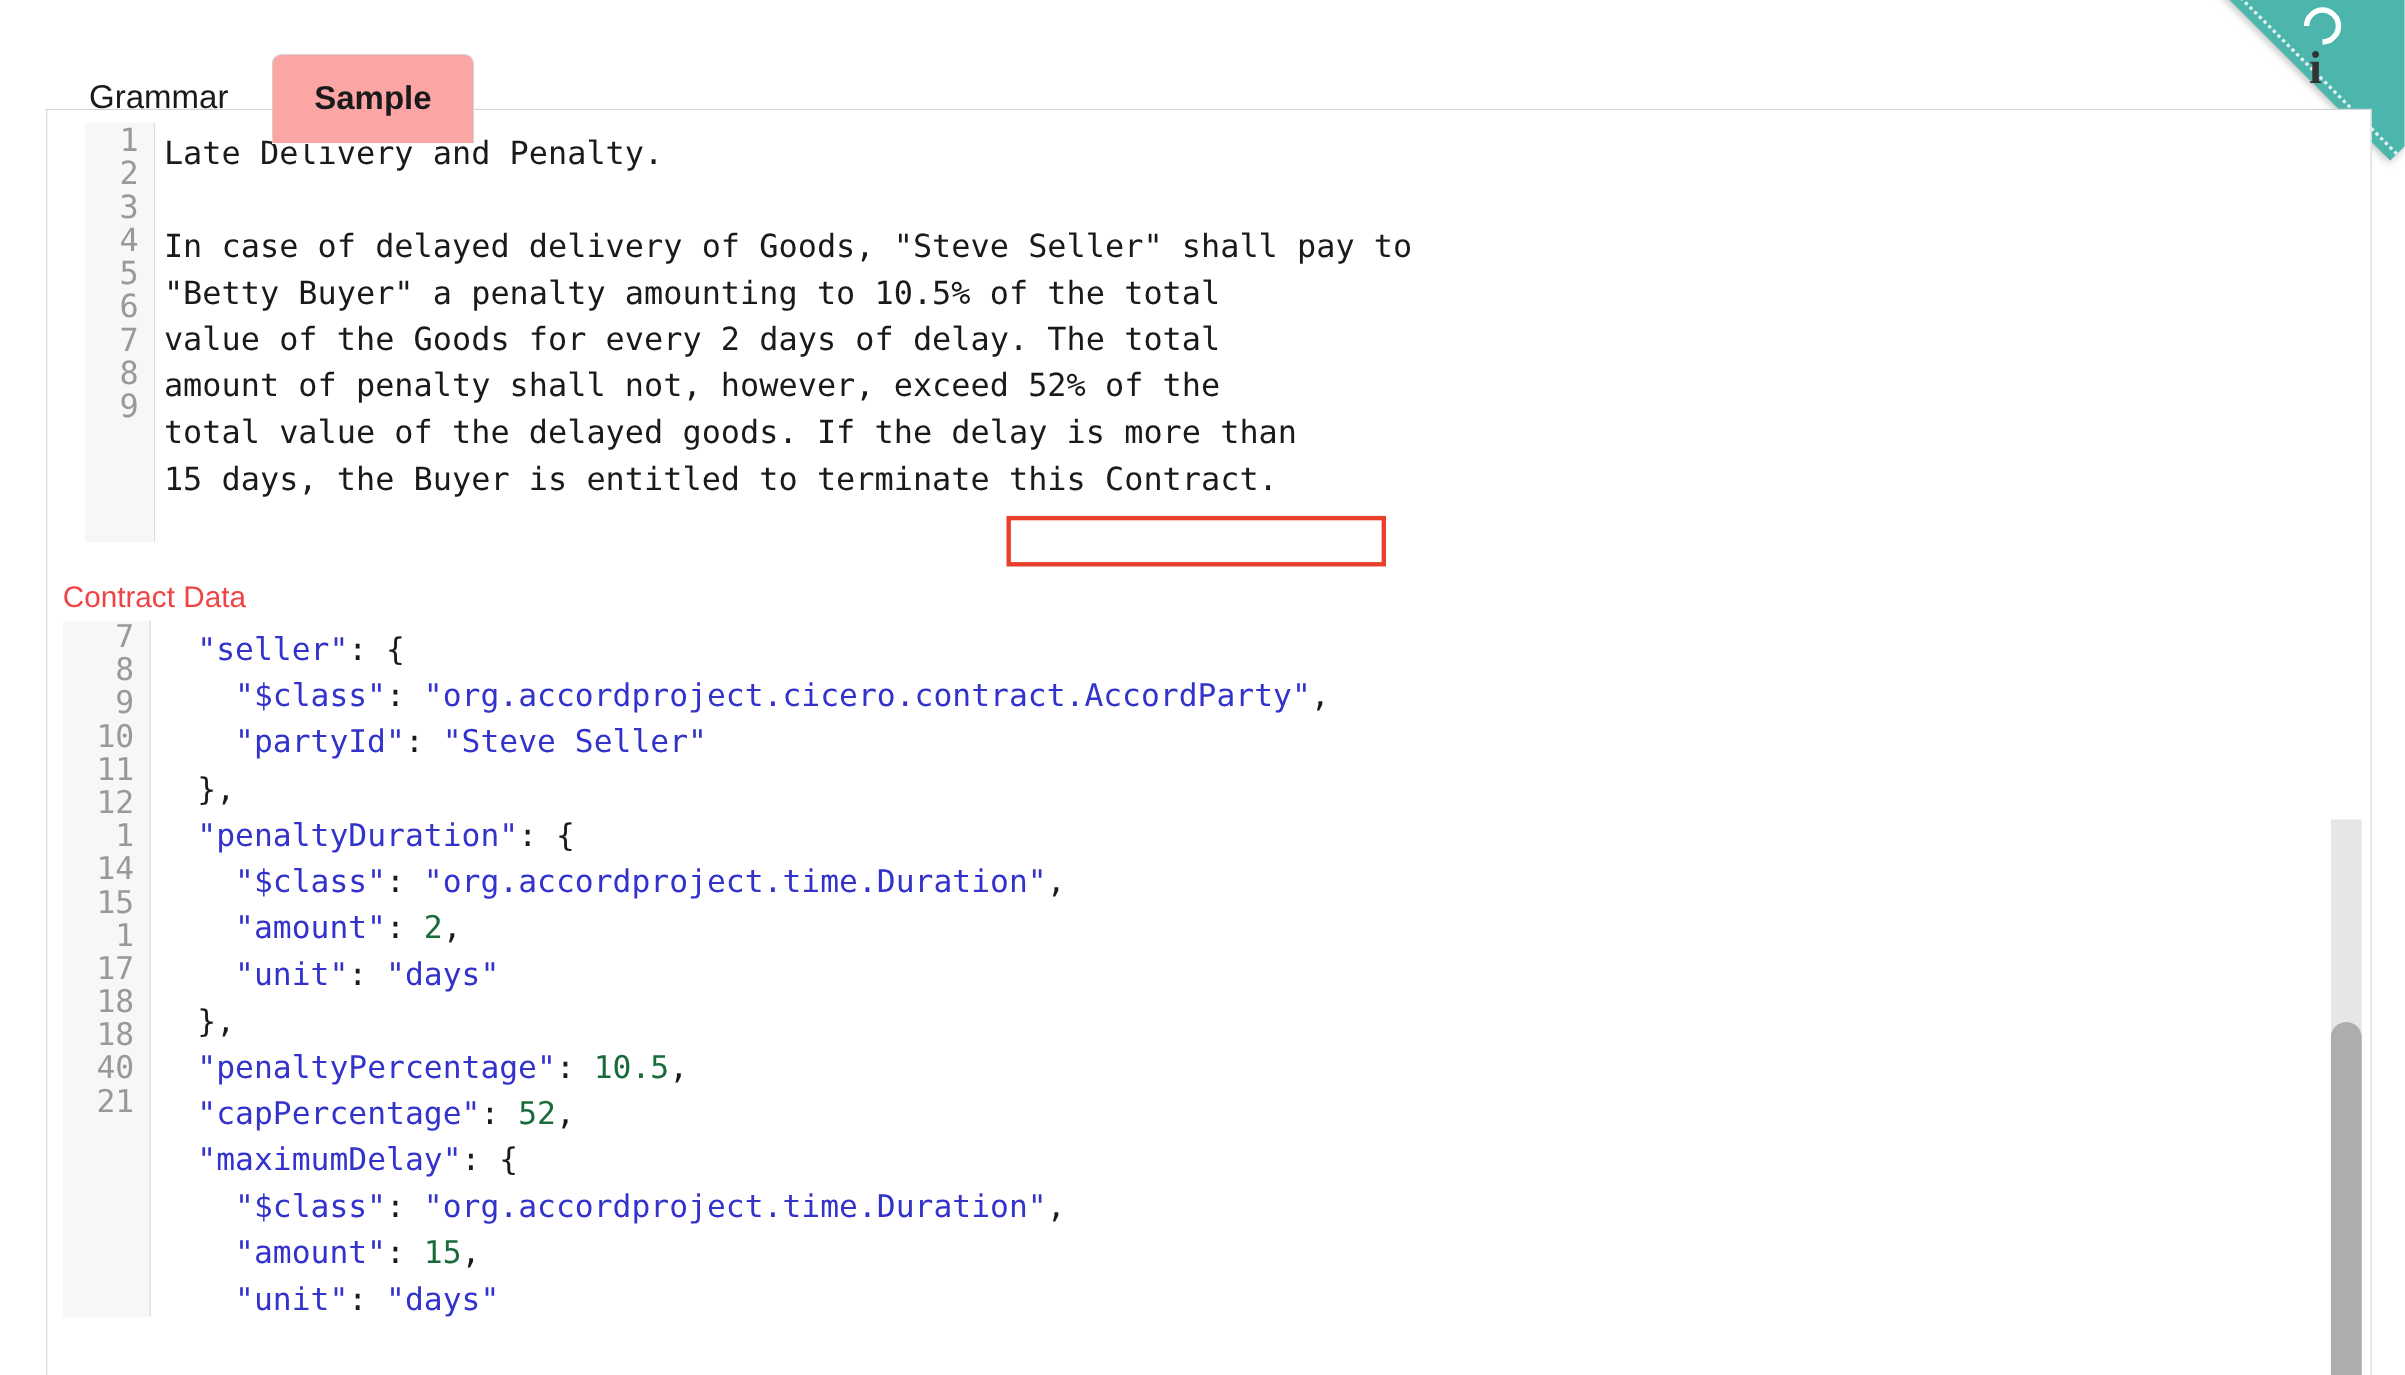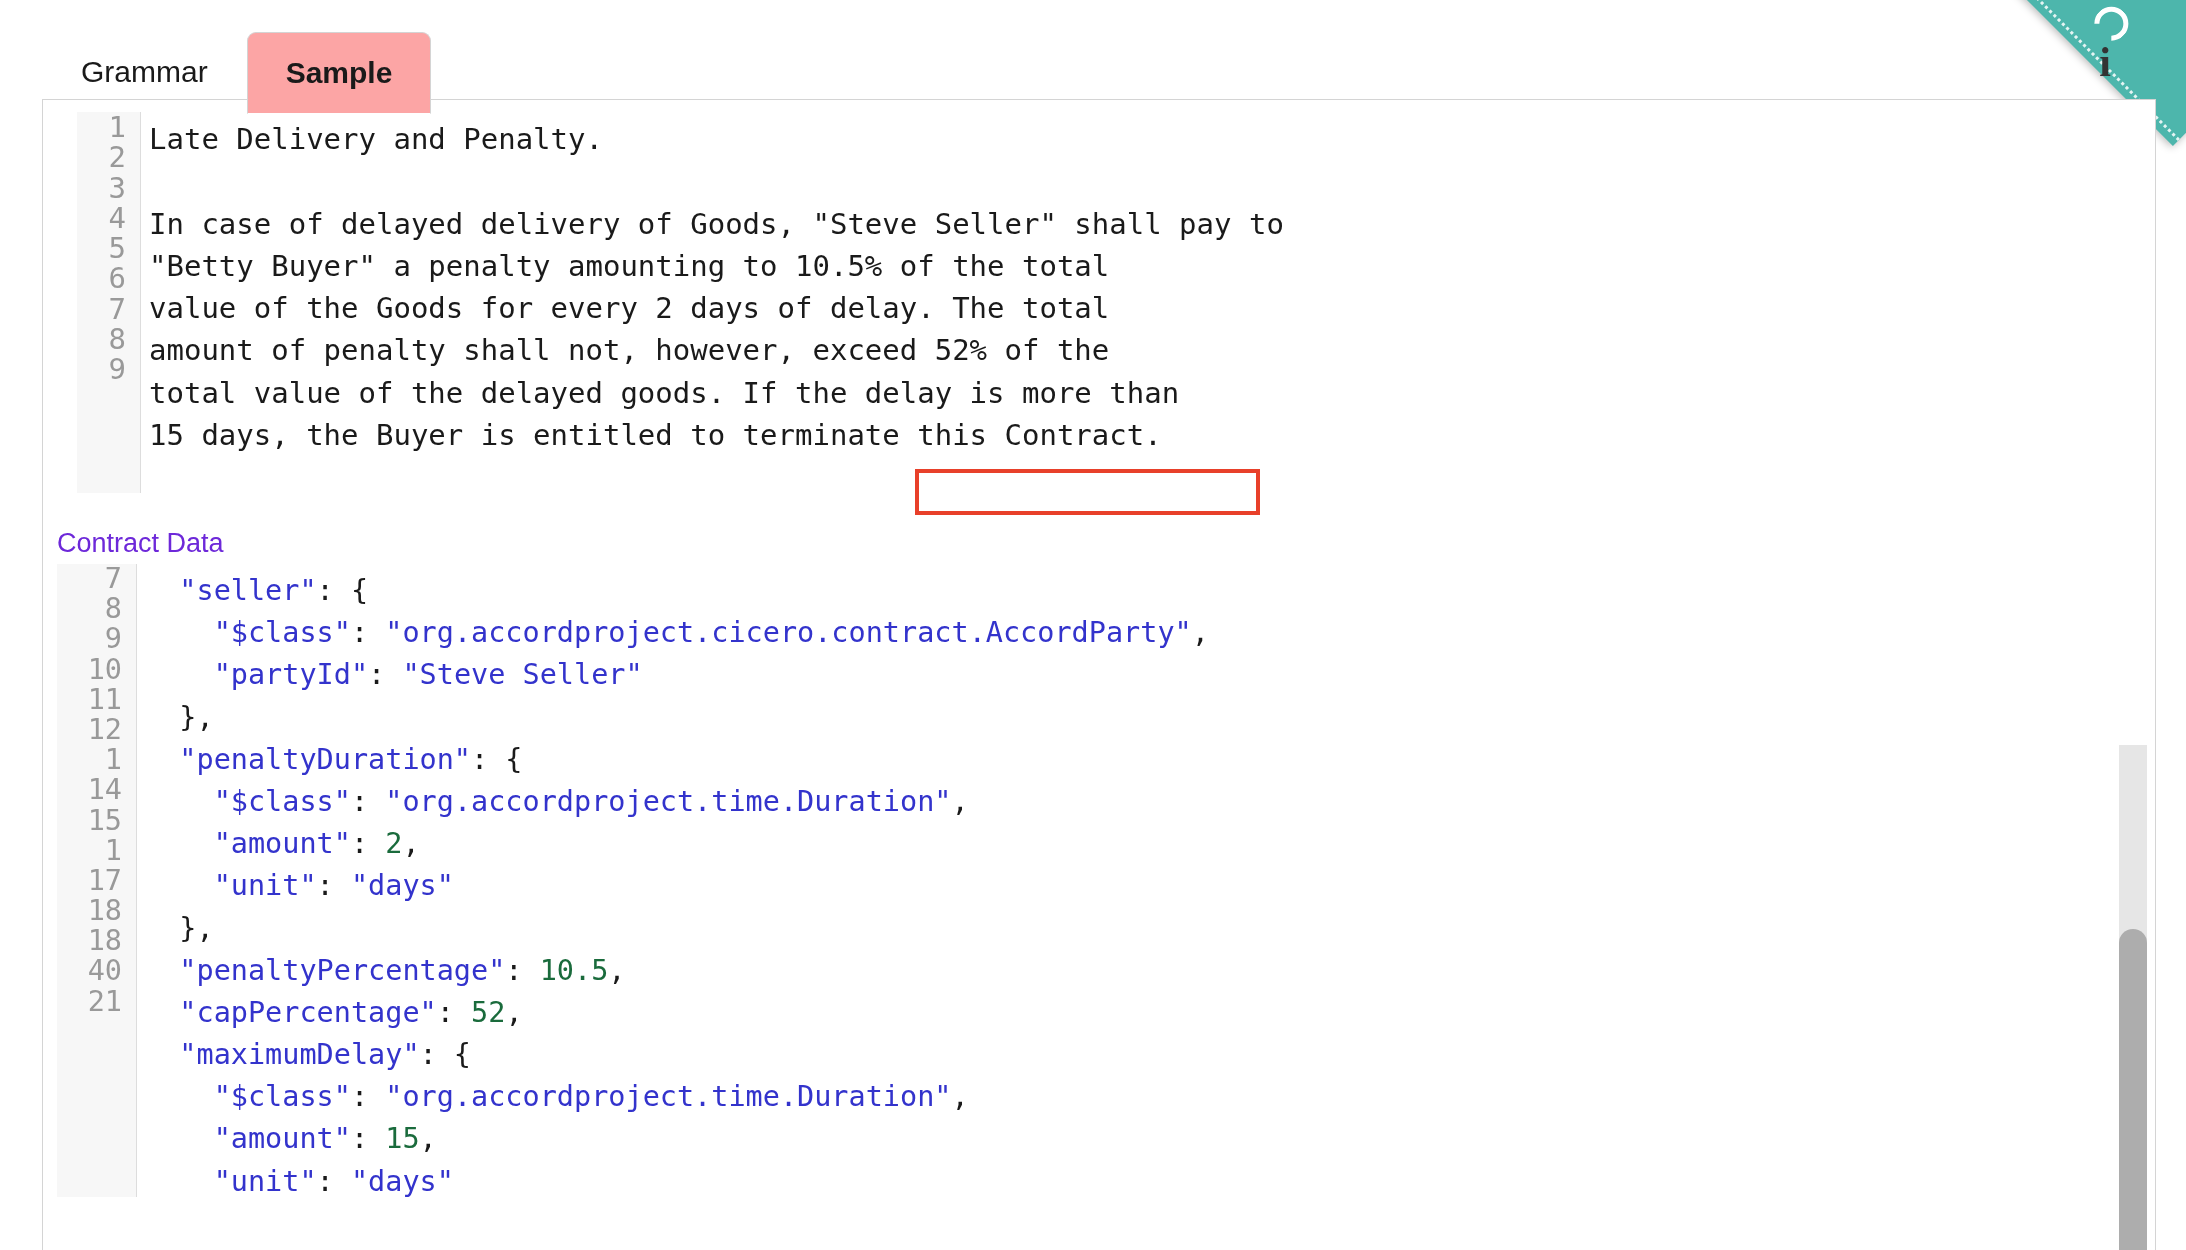--- a/index.html
+++ b/index.html
@@ -50,21 +50,21 @@
     width: 34px; height: 34px;
     border: 5px solid #ffffff;
     border-radius: 50%;
     border-bottom-color: transparent;
   }
 
   
   .tabbar {
     position: absolute;
     left: 42px;
-    top: 13px;
+    top: 30px;
     height: 100px;
     display: flex;
     align-items: flex-end;
     z-index: 5;
   }
   .tab {
     height: 82px;
     padding: 0 38px;
     display: flex;
     align-items: center;
@@ -158,21 +158,21 @@
   .sample-wrap .gutter { padding-top: 0; }
   .sample-wrap .gutter .ln,
   .sample-wrap .codearea .cl { height: 30.3px; line-height: 30.3px; }
 
   
   .section-label {
     position: absolute;
     left: 14px;
     top: 428px;
     font-size: 27px;
-    color: #6d28d9;
+    color: #ef4444;
     font-family: "Liberation Sans", sans-serif;
   }
   .contract-wrap {
     position: absolute;
     left: 14px;
     top: 464px;
     width: 2098px;
     height: 687px;
     overflow: hidden;
   }

